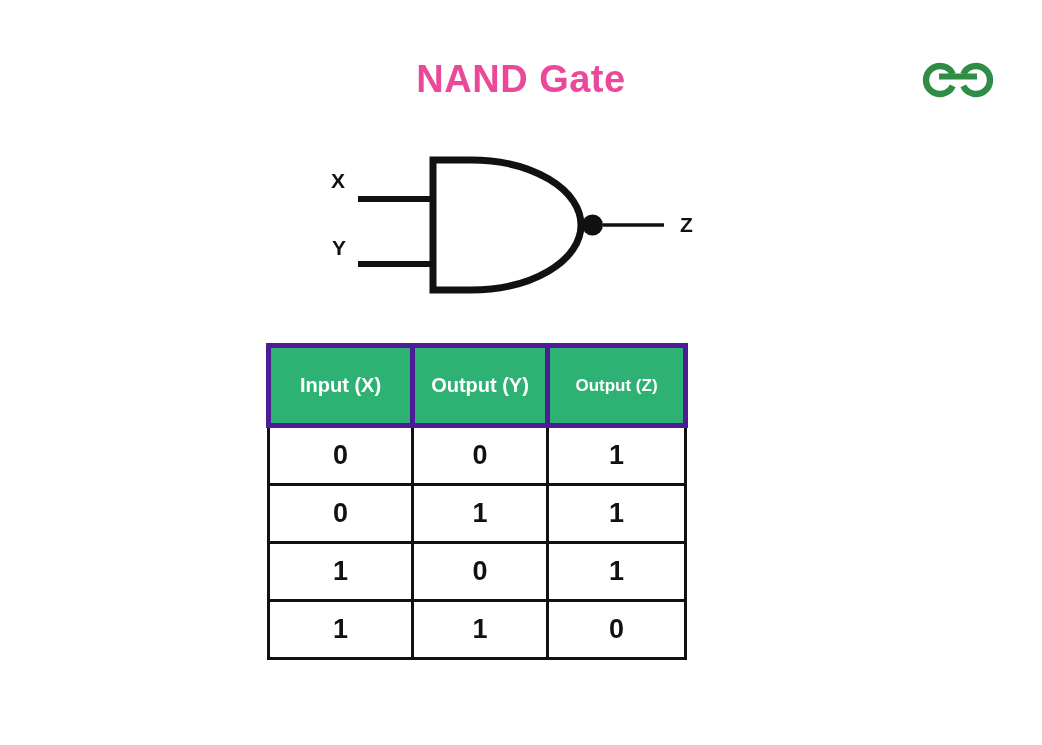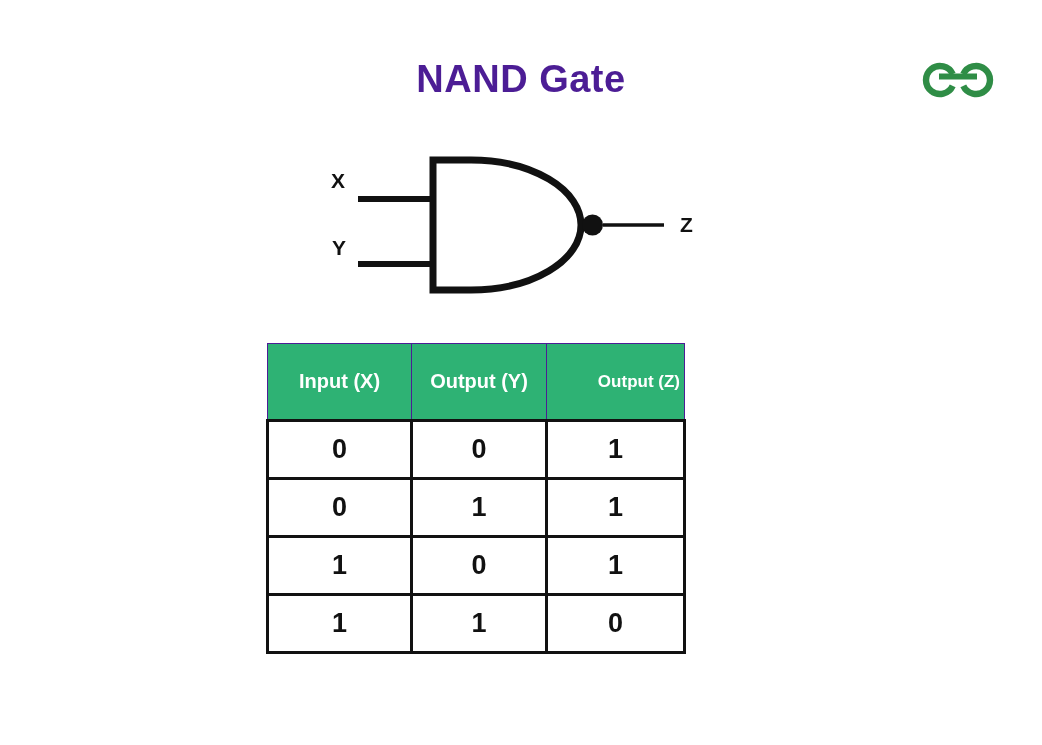--- a/index.html
+++ b/index.html
@@ -19,21 +19,21 @@
   .page-title {
     position: absolute;
     top: 58px;
     left: 0;
     width: 100%;
     margin: 0;
     text-align: center;
     font-size: 38px;
     font-weight: bold;
     letter-spacing: 0.5px;
-    color: #4c1d95;
+    color: #ec4899;
   }
   
   .logo {
     position: absolute;
     top: 52px;
     right: 46px;
     width: 76px;
     height: 50px;
   }
   
@@ -67,26 +67,25 @@
     border-collapse: collapse;
     table-layout: fixed;
     text-align: center;
   }
   .truth-table th {
     background: #2eb274;
     color: #ffffff;
     font-size: 20px;
     font-weight: bold;
     height: 59px;
-    border: 1px solid #4c1d95;
+    border: 5px solid #4c1d95;
     padding: 8px 4px;
   }
   .truth-table th.th-small {
     font-size: 17px;
-    text-align: right;
   }
   .truth-table td {
     background: #ffffff;
     color: #111111;
     font-size: 27px;
     font-weight: bold;
     height: 55px;
     border: 3px solid #111111;
     padding: 0;
   }

